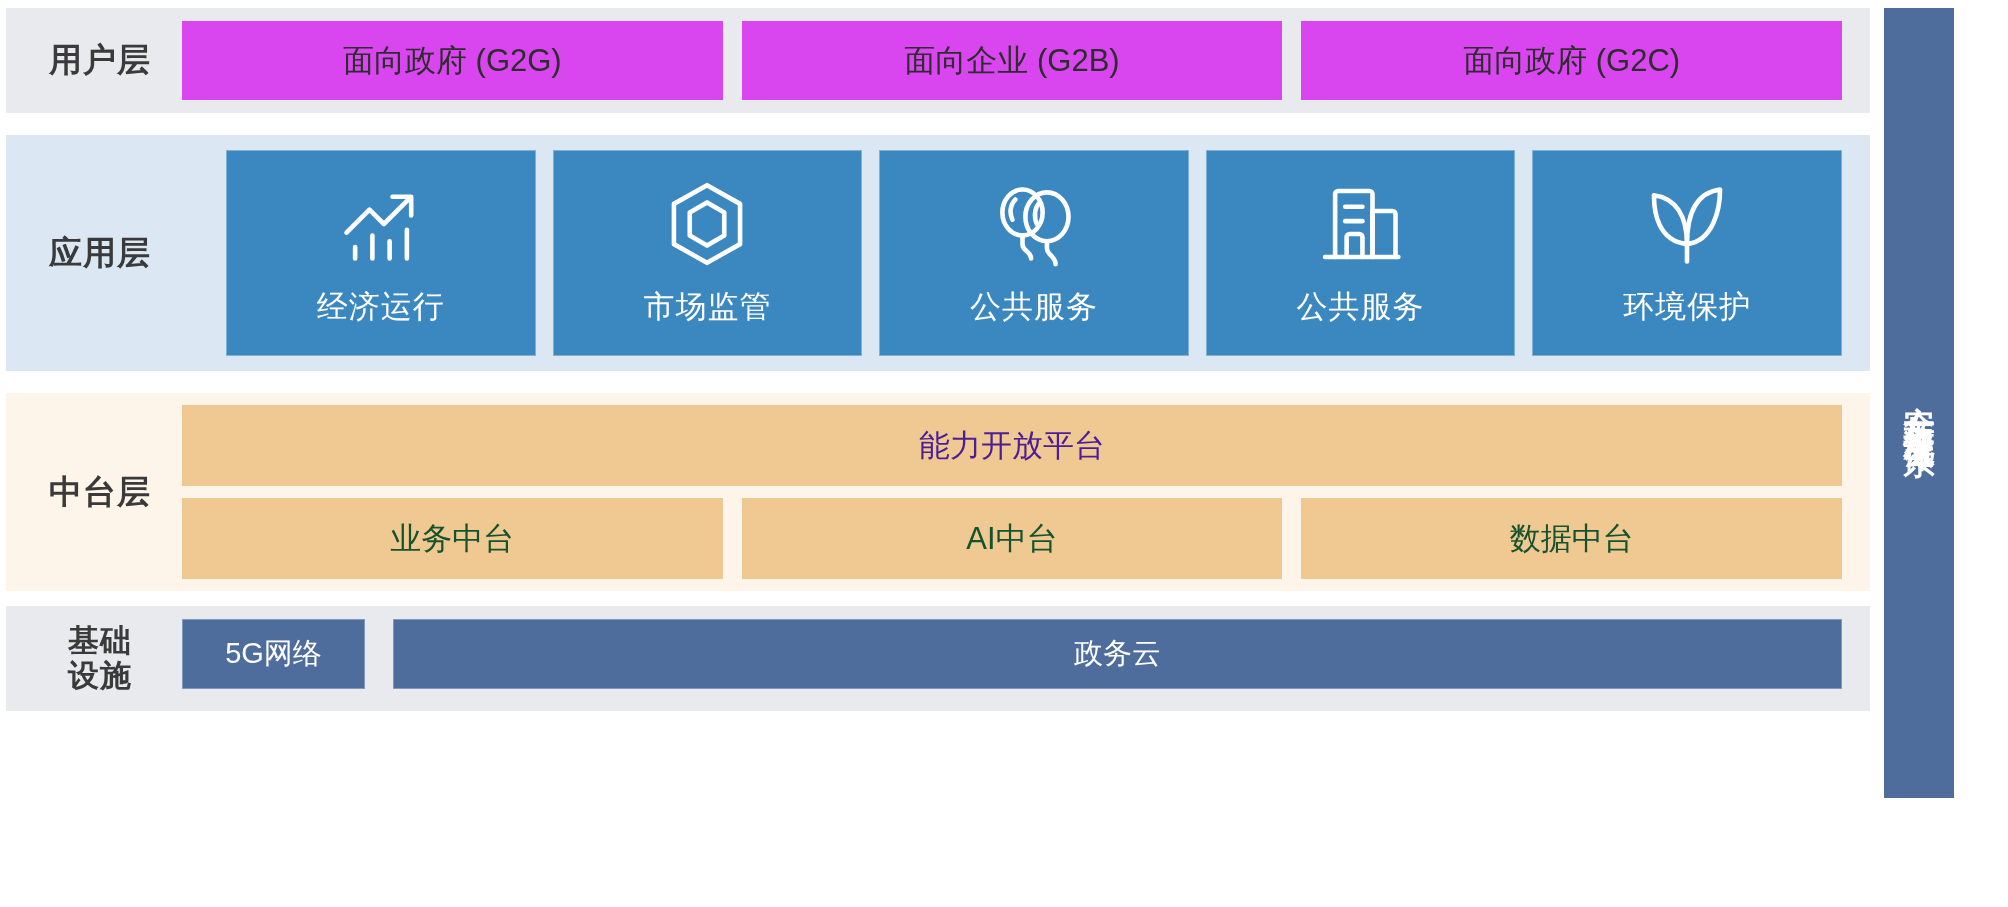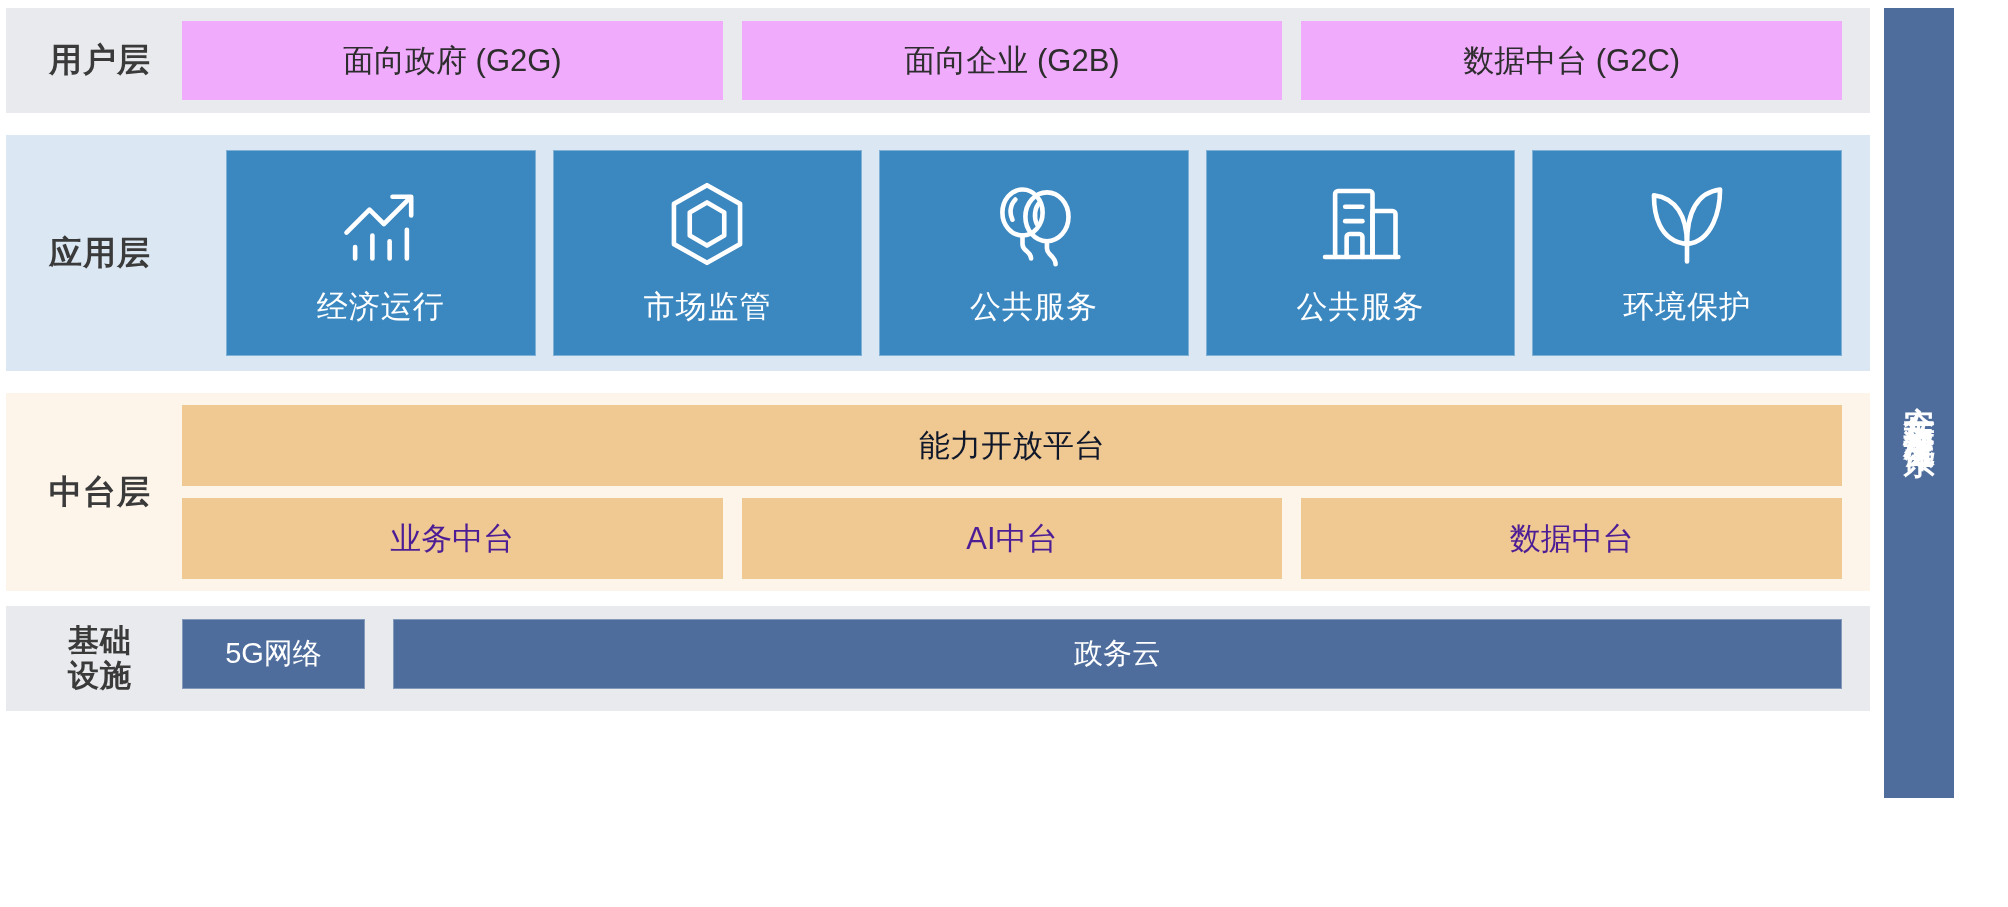--- a/index.html
+++ b/index.html
@@ -48,21 +48,21 @@
     top:8px;height:105px;
     background:#e8eaed;
   }
   #user-layer .layer-label{font-size:33px;}
   #user-layer .layer-body{
     padding:13px 28px 13px 0;
     gap:19px;
   }
   .user-box{
     flex:1 1 0;
-    background:#f0abfc;
+    background:#d946ef;
     display:flex;align-items:center;justify-content:center;
     font-size:31px;
     color:#2d2d2d;
   }
 
   
   #app-layer{
     top:135px;height:236px;
     background:#dbe8f4;
     gap:44px;
@@ -101,32 +101,32 @@
   #mid-layer .layer-label{font-size:33px;}
   #mid-layer .layer-body{
     flex-direction:column;
     padding:12px 28px 12px 0;
     gap:12px;
   }
   .mid-wide{
     flex:1 1 0;
     background:#f0c892;
     display:flex;align-items:center;justify-content:center;
-    font-size:31px;color:#0f172a;
+    font-size:31px;color:#4c1d95;
   }
   .mid-row{
     flex:1 1 0;
     display:flex;
     gap:19px;
   }
   .mid-box{
     flex:1 1 0;
     background:#f0c892;
     display:flex;align-items:center;justify-content:center;
-    font-size:31px;color:#4c1d95;
+    font-size:31px;color:#14532d;
   }
 
   
   #infra-layer{
     top:606px;height:105px;
     background:#e8eaed;
   }
   #infra-layer .layer-label{font-size:31px;}
   #infra-layer .layer-body{
     padding:13px 28px 22px 0;
@@ -163,21 +163,21 @@
 </head>
 <body>
 
 <div class="canvas">
 
   <div class="layer" id="user-layer">
     <div class="layer-label">用户层</div>
     <div class="layer-body">
       <div class="user-box">面向政府 (G2G)</div>
       <div class="user-box">面向企业 (G2B)</div>
-      <div class="user-box">数据中台 (G2C)</div>
+      <div class="user-box">面向政府 (G2C)</div>
     </div>
   </div>
 
   <div class="layer" id="app-layer">
     <div class="layer-label">应用层</div>
     <div class="layer-body">
 
       <div class="app-card">
         <span class="app-icon">
           <svg viewBox="0 0 64 64" fill="none" stroke="#ffffff" stroke-width="3.2" stroke-linecap="round" stroke-linejoin="round">

